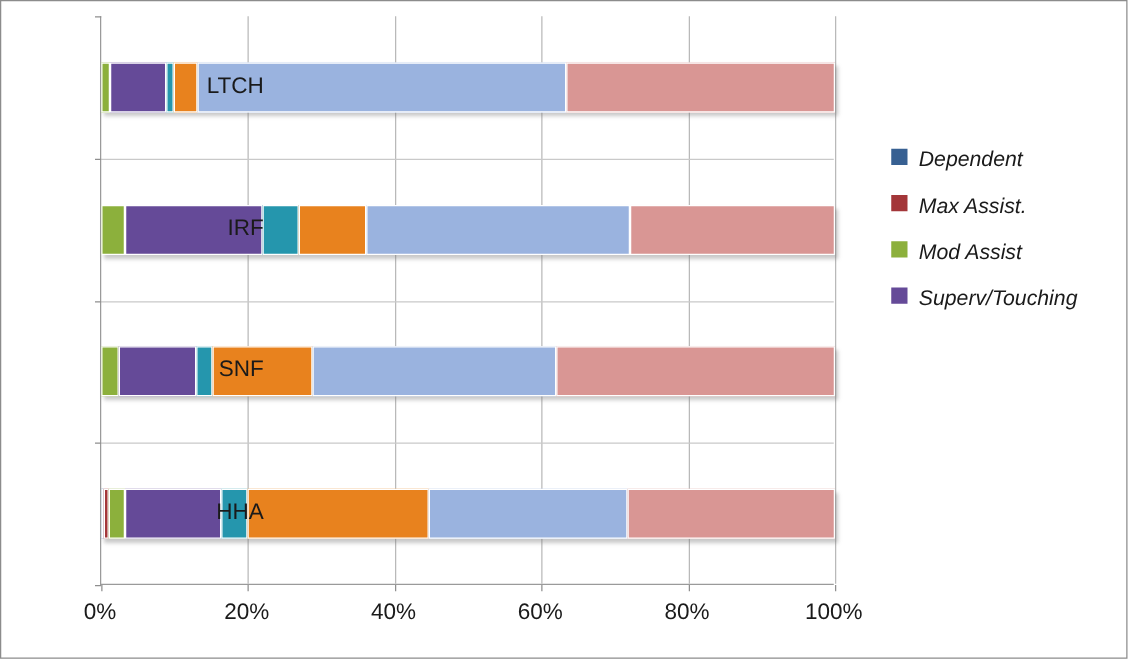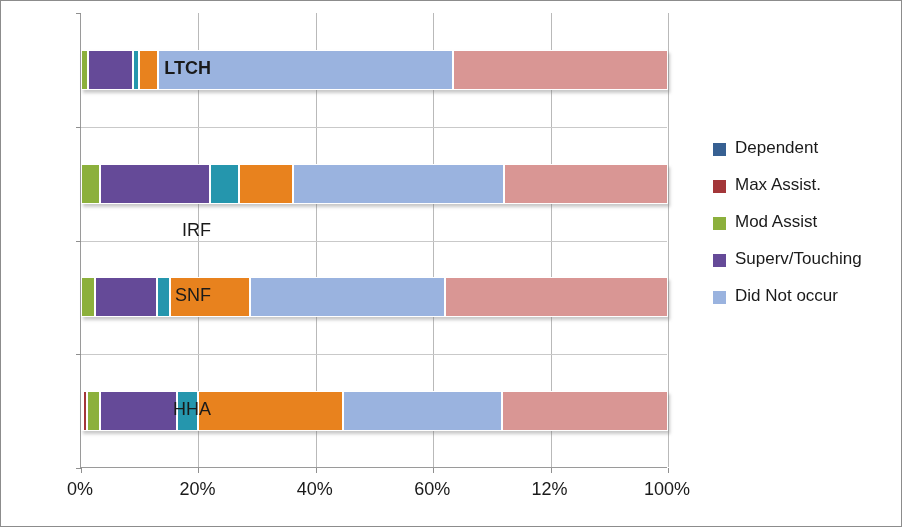--- a/index.html
+++ b/index.html
@@ -71,22 +71,23 @@
     white-space:nowrap;
     width:80px;
   }
   
   #legend{
     position:absolute;
     left:712px;top:118px;
     width:180px;
   }
   .legitem{
-    display:flex;align-items:flex-end;
+    display:flex;align-items:flex-start;
     height:37px;
+    font-style:italic;
   }
   .legswatch{
     width:13px;height:13px;
     margin-right:9px;
     flex:0 0 auto;
   }
   .legtext{
     font-size:17px;
     color:#1a1a1a;
     white-space:nowrap;
@@ -171,51 +172,47 @@
             <div class="seg" title="HHA — Setup: 3.6%" style="left: 95.681px; width: 21.132px; background: rgb(37, 150, 173);"></div>
             <div class="seg" title="HHA — Independent: 24.7%" style="left: 116.813px; width: 144.989px; background: rgb(232, 130, 30);"></div>
             <div class="seg" title="HHA — Did Not occur: 27.2%" style="left: 261.802px; width: 159.664px; background: rgb(154, 179, 223);"></div>
             <div class="seg" title="HHA — Missing: 28.2%" style="left: 421.466px; width: 165.534px; background: rgb(217, 150, 148);"></div>
           </div>
         </div>
       </div>
   </div>
 
   <div id="ylabels">
-      <div class="ylabel" style="top: 56.875px; font-weight: bold;">LTCH</div>
-      <div class="ylabel" style="top: 170.625px; margin-top: 48px;">IRF</div>
+      <div class="ylabel" style="top: 56.875px;">LTCH</div>
+      <div class="ylabel" style="top: 170.625px;">IRF</div>
       <div class="ylabel" style="top: 284.375px;">SNF</div>
       <div class="ylabel" style="top: 398.125px; text-align: right;">HHA</div>
     </div>
 
   <div id="xlabels">
       <div class="xlabel" style="left: 39px; top: 478px;">0%</div>
       <div class="xlabel" style="left: 156.4px; top: 478px;">20%</div>
       <div class="xlabel" style="left: 273.8px; top: 478px;">40%</div>
       <div class="xlabel" style="left: 391.2px; top: 478px;">60%</div>
-      <div class="xlabel" style="left: 508.6px; top: 478px;">12%</div>
+      <div class="xlabel" style="left: 508.6px; top: 478px;">80%</div>
       <div class="xlabel" style="left: 626px; top: 478px;">100%</div>
     </div>
 
   <div id="legend">
       <div class="legitem">
         <span class="legswatch" style="background: rgb(55, 96, 146);"></span>
         <span class="legtext">Dependent</span>
       </div>
       <div class="legitem">
         <span class="legswatch" style="background: rgb(163, 54, 57);"></span>
         <span class="legtext">Max Assist.</span>
       </div>
       <div class="legitem">
         <span class="legswatch" style="background: rgb(140, 176, 60);"></span>
         <span class="legtext">Mod Assist</span>
       </div>
       <div class="legitem">
         <span class="legswatch" style="background: rgb(101, 74, 152);"></span>
         <span class="legtext">Superv/Touching</span>
       </div>
-      <div class="legitem">
-        <span class="legswatch" style="background: rgb(154, 179, 223);"></span>
-        <span class="legtext">Did Not occur</span>
-      </div>
     </div>
 
 </div>
 
 </body></html>

